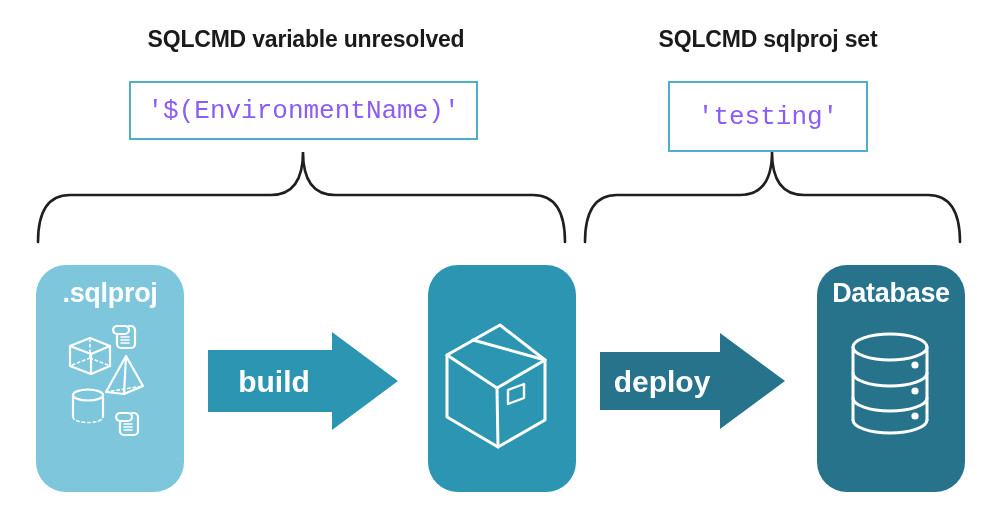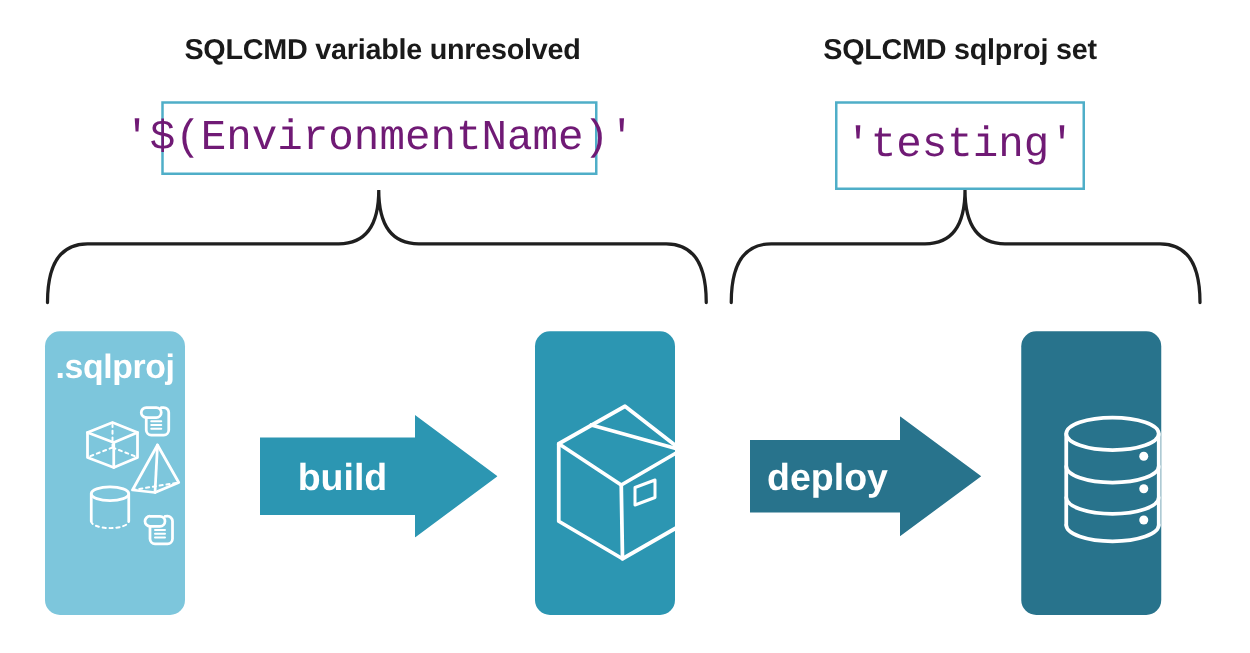--- a/index.html
+++ b/index.html
@@ -17,25 +17,25 @@
   }
   .code-box{
     position:absolute;
     background:#fff;
     border:2px solid var(--box-border,#4FAEC8);
     display:flex;align-items:center;justify-content:center;
     box-sizing:border-box;
   }
   .code-box code{
     font-family:"Liberation Mono","DejaVu Sans Mono", monospace;
-    font-size:34px;color:#701a75;white-space:pre;
+    font-size:26px;color:#8b5cf6;white-space:pre;
   }
   .card{
-    position:absolute;top:265px;width:112px;height:227px;
-    border-radius:12px;box-sizing:border-box;
+    position:absolute;top:265px;width:148px;height:227px;
+    border-radius:30px;box-sizing:border-box;
   }
   .card.light{background:var(--card-light,#7DC6DC);}
   .card.mid{background:var(--card-mid,#2C96B2);}
   .card.dark{background:var(--card-dark,#28738C);}
   .card .card-label{
     display:block;text-align:center;margin-top:13px;
     font-size:27px;font-weight:700;color:#fff;letter-spacing:-0.3px;
   }
   .card svg.card-icon{position:absolute;left:0;top:0;}
   svg text.arrow-label{
@@ -114,20 +114,21 @@
     <path d="M80,139 L80,125 L96,119 L96,133 Z" stroke-width="2.4"></path>
   </svg>
 </div>
 
 <svg class="abs" style="left:600px;top:333px;" width="185" height="96" viewBox="0 0 185 96">
   <polygon points="0,19 120,19 120,0 185,48 120,96 120,77 0,77" fill="#28738C"></polygon>
   <text class="arrow-label" x="62" y="59" text-anchor="middle">deploy</text>
 </svg>
 
 <div class="card dark" style="left:817px;">
+  <span class="card-label">Database</span>
   <svg class="card-icon" width="142" height="227" viewBox="0 0 142 227" fill="none" stroke="#FFFFFF" stroke-width="3" stroke-linecap="round">
     <ellipse cx="73" cy="82" rx="37" ry="13"></ellipse>
     <path d="M36,82 L36,155 M110,82 L110,155"></path>
     <path d="M36,155 A37,13 0 0 0 110,155"></path>
     <path d="M36,108 A37,13 0 0 0 110,108"></path>
     <path d="M36,133 A37,13 0 0 0 110,133"></path>
     <circle cx="98" cy="100" r="3.6" fill="#FFFFFF" stroke="none"></circle>
     <circle cx="98" cy="126" r="3.6" fill="#FFFFFF" stroke="none"></circle>
     <circle cx="98" cy="151" r="3.6" fill="#FFFFFF" stroke="none"></circle>
   </svg>

